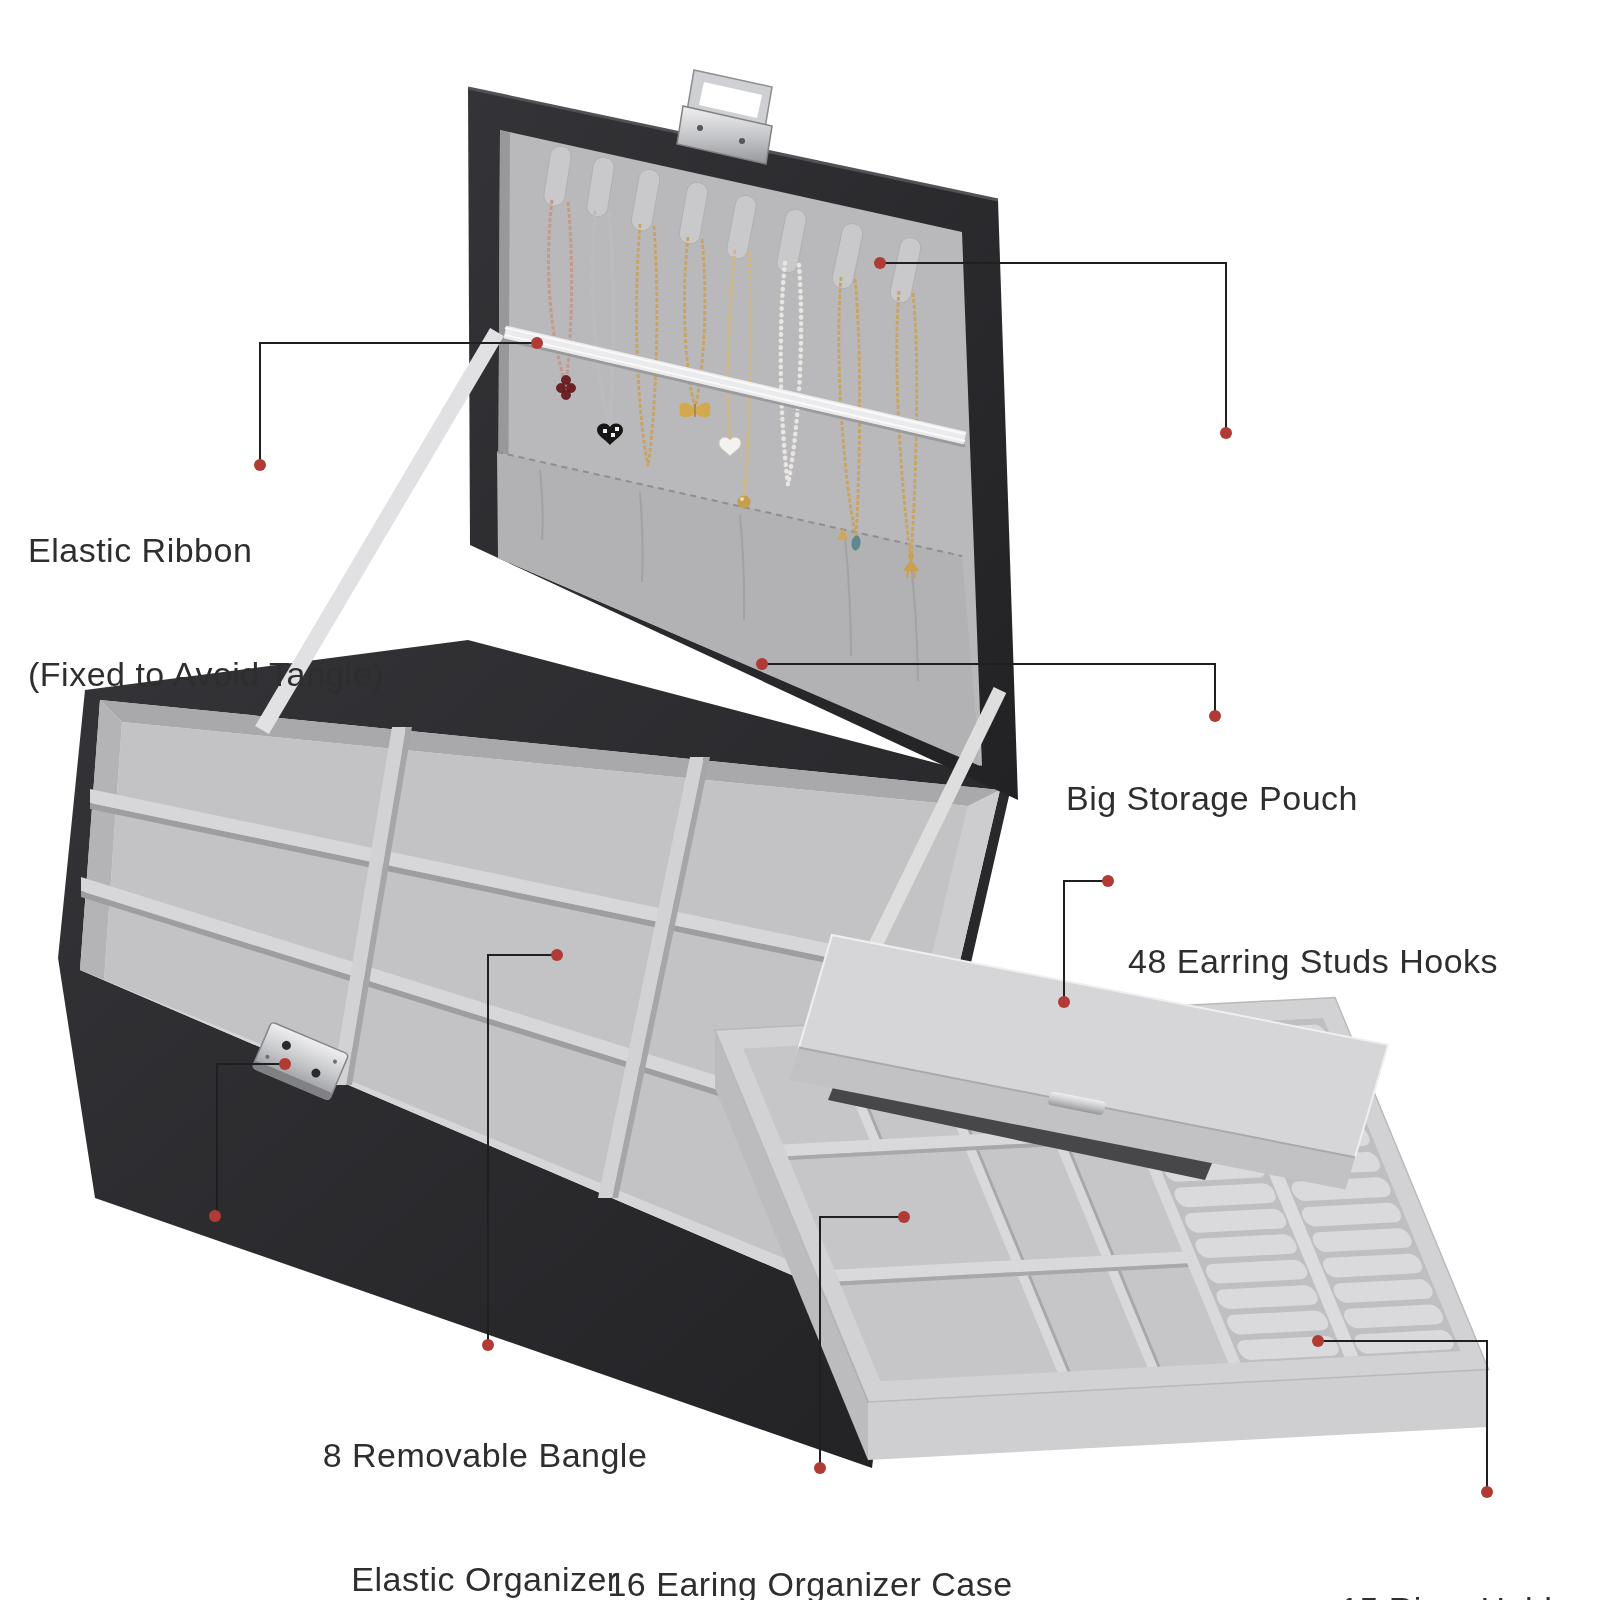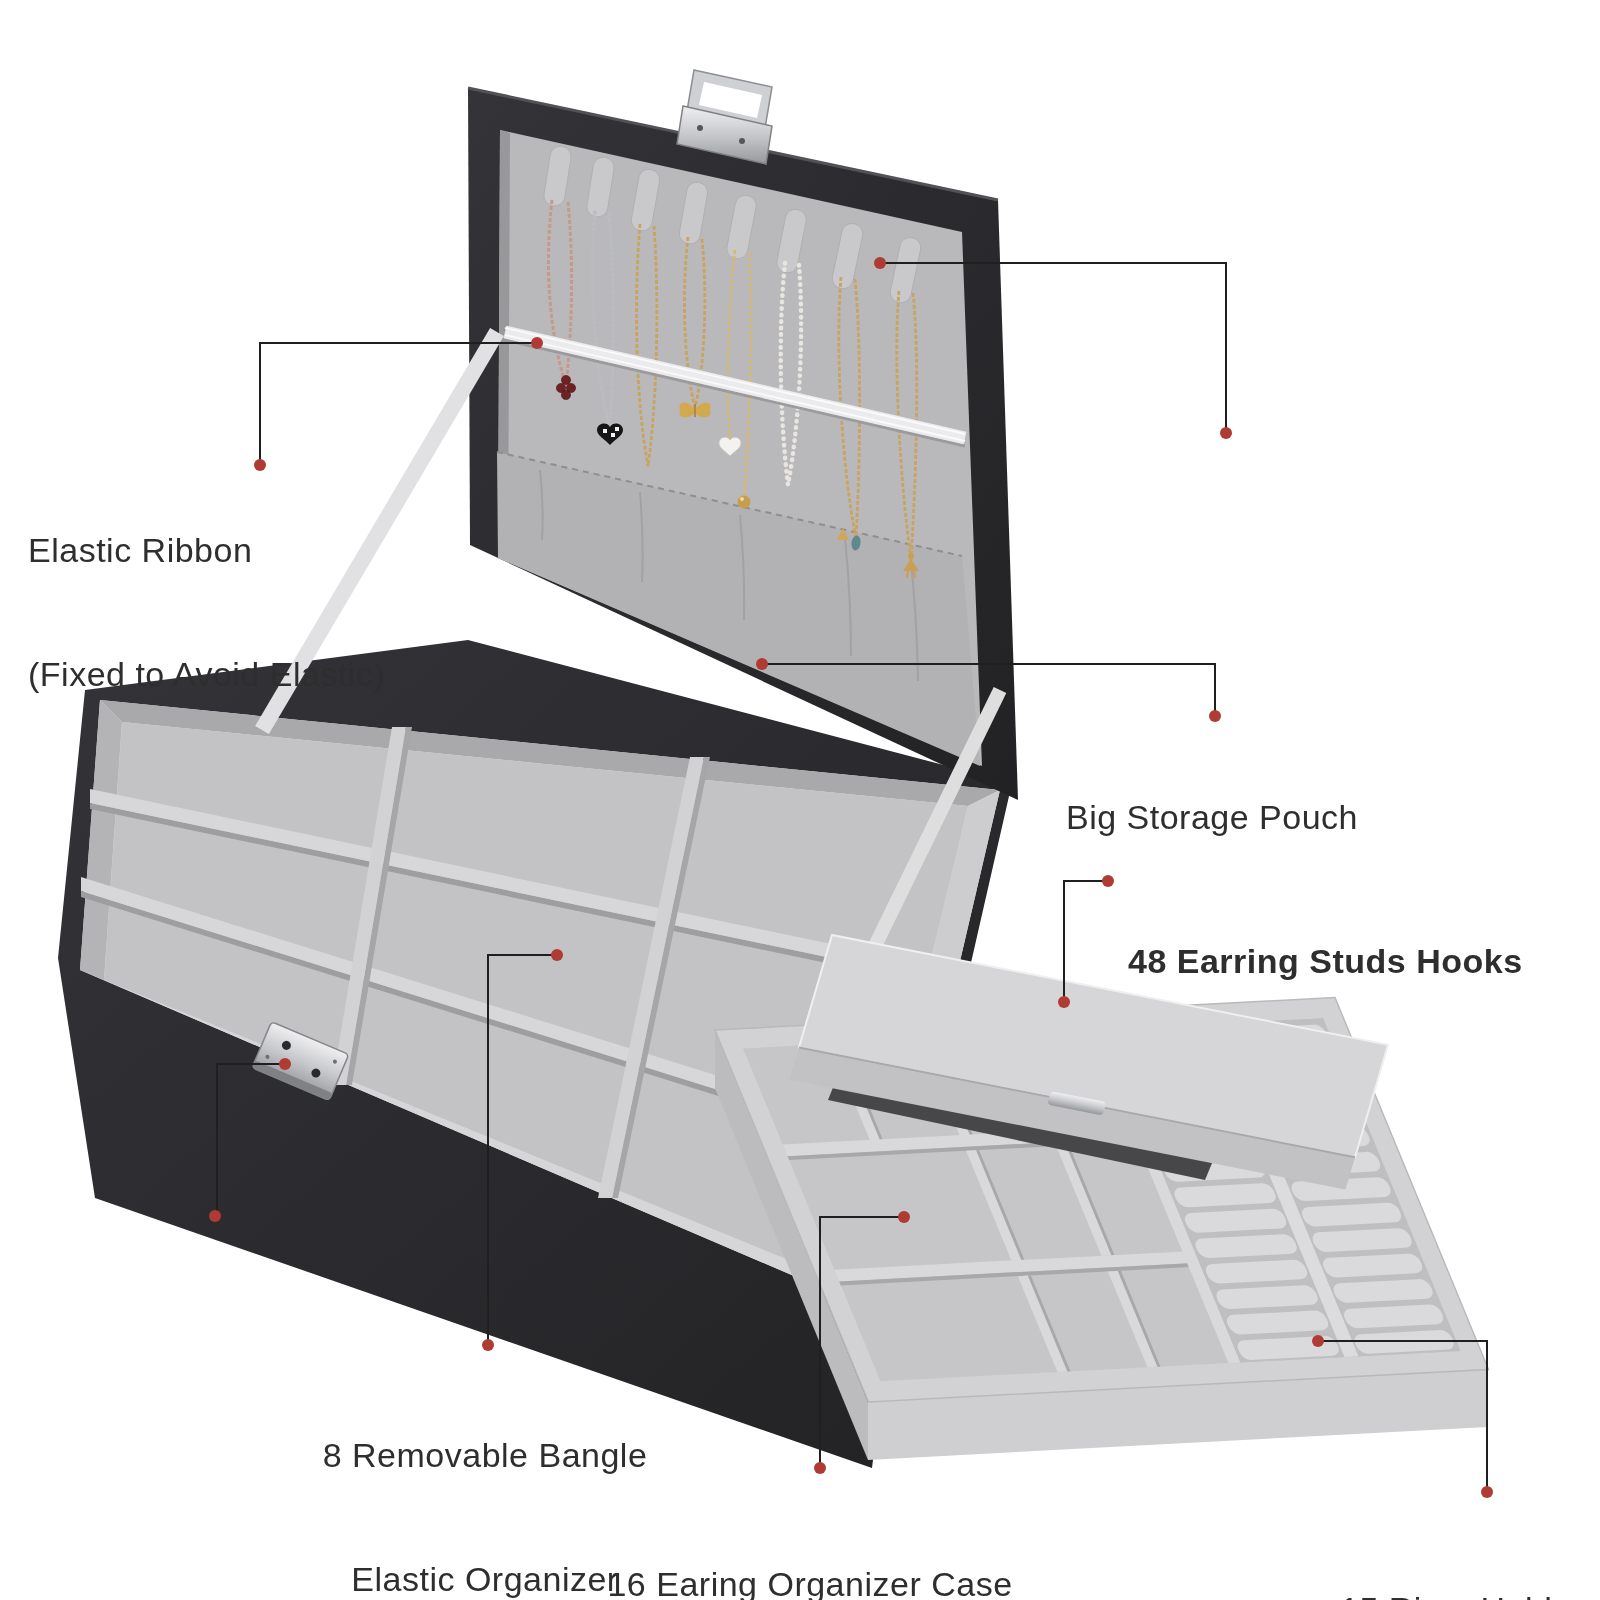--- a/index.html
+++ b/index.html
@@ -10,22 +10,22 @@
   #art{position:absolute;left:0;top:0;}
   .label{
     position:absolute;color:var(--text_color,#2e2e2e);
     font-size:34px;font-weight:400;letter-spacing:0.5px;line-height:1.22;
     white-space:pre-wrap;
   }
   .label span{display:block;}
   .lbl-center{text-align:center;}
   #label-elastic-ribbon{left:28px;top:447px;}
   #label-necklace-hooks{left:1085px;top:446px;}
-  #label-big-storage-pouch{left:1066px;top:714px;}
-  #label-earring-studs{left:1128px;top:858px;font-weight:bold;}
+  #label-big-storage-pouch{left:1066px;top:695px;}
+  #label-earring-studs{left:1128px;top:858px;}
   #label-safety-lock{left:85px;top:1224px;}
   #label-bangle-organizer{left:270px;top:1352px;width:430px;}
   #label-earring-case{left:590px;top:1481px;width:440px;}
   #label-ring-holder{left:1340px;top:1506px;}
 </style>
 </head>
 <body>
 
 <div id="canvas">
 
@@ -263,21 +263,21 @@
         <circle cx="488" cy="1345" r="6"></circle>
       <circle cx="904" cy="1217" r="6"></circle>
         <circle cx="820" cy="1468" r="6"></circle>
       <circle cx="1318" cy="1341" r="6"></circle>
         <circle cx="1487" cy="1492" r="6"></circle>
     </g>
   </svg>
 
   <div class="label" id="label-elastic-ribbon">
     <span>Elastic Ribbon</span>
-    <span>(Fixed to Avoid Elastic)</span>
+    <span>(Fixed to Avoid Tangle)</span>
   </div>
   <div class="label" id="label-big-storage-pouch">
     <span>Big Storage Pouch</span>
   </div>
   <div class="label" id="label-earring-studs">
     <span>48 Earring Studs Hooks</span>
   </div>
   <div class="label lbl-center" id="label-bangle-organizer">
     <span>8 Removable Bangle</span>
     <span>Elastic Organizer</span>

